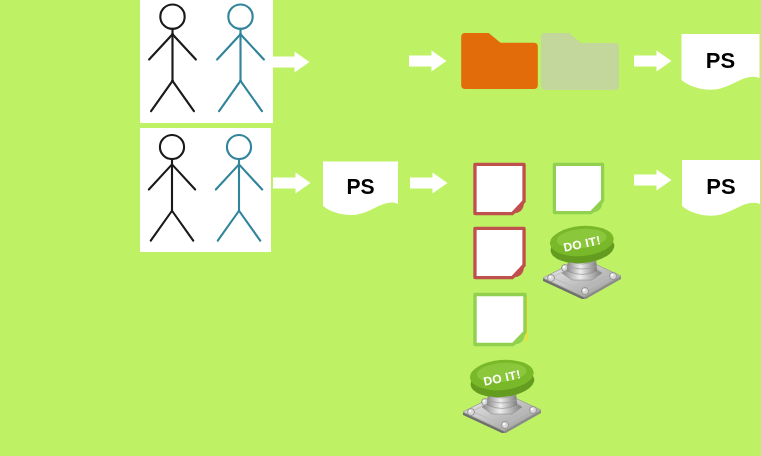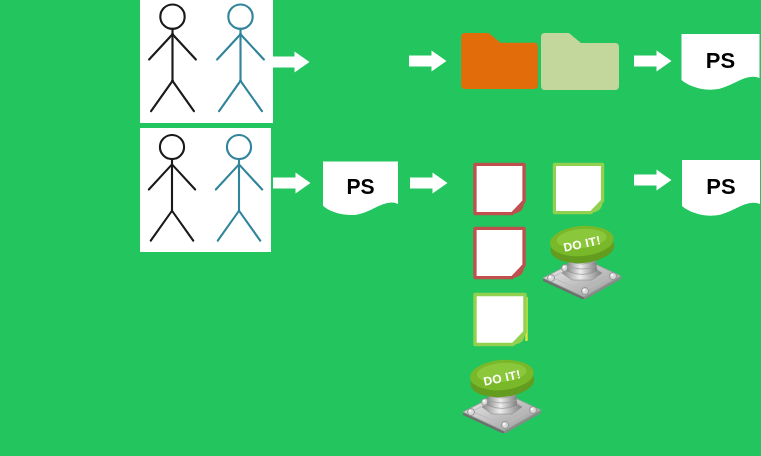--- a/index.html
+++ b/index.html
@@ -1,16 +1,16 @@
 <!DOCTYPE html>
 <html><head>
 <meta charset="utf-8">
 <style>
   html,body{margin:0;padding:0;background:#000;}
-  .canvas{position:relative;width:761px;height:456px;background:#22c55e;overflow:hidden;
+  .canvas{position:relative;width:761px;height:456px;background:#bef264;overflow:hidden;
           font-family:"Liberation Sans", sans-serif;}
   .abs{position:absolute;}
   .actor-box{position:absolute;background:#fff;display:flex;justify-content:center;
              align-items:flex-start;gap:11px;padding-top:3px;box-sizing:border-box;}
   svg{display:block;}
   text{font-family:"Liberation Sans", sans-serif;}
   .ps-label{font-weight:bold;font-size:22px;}
   .doit-label{font-weight:bold;font-size:12px;letter-spacing:.3px;}
 </style>
 </head>

